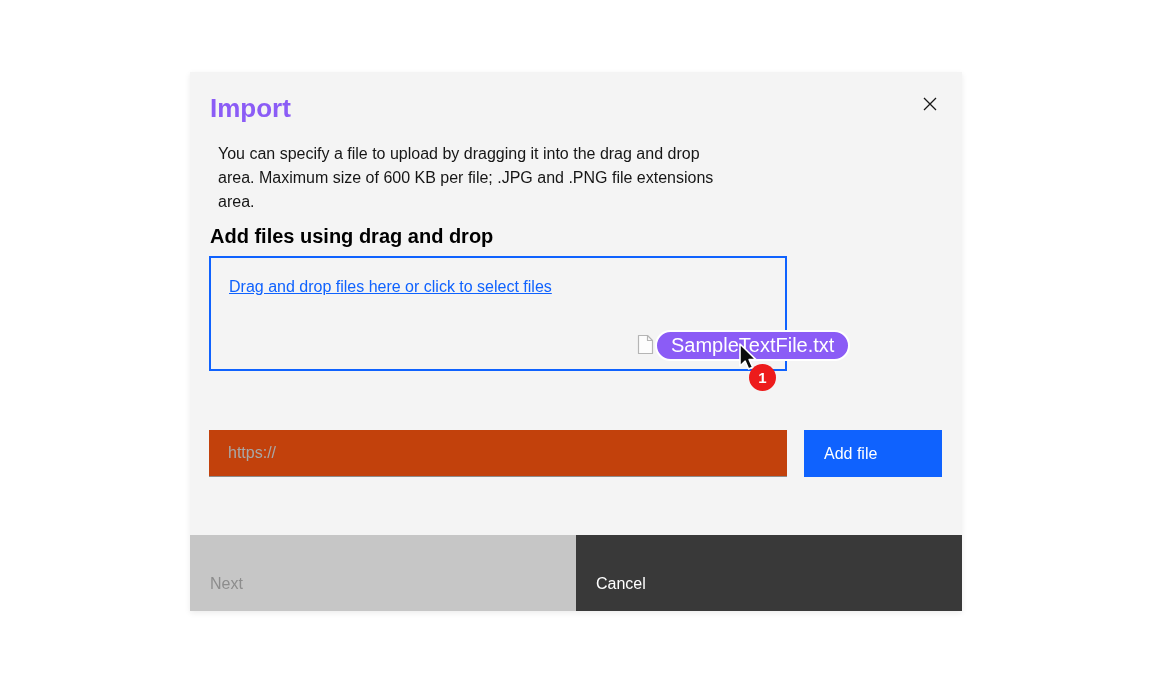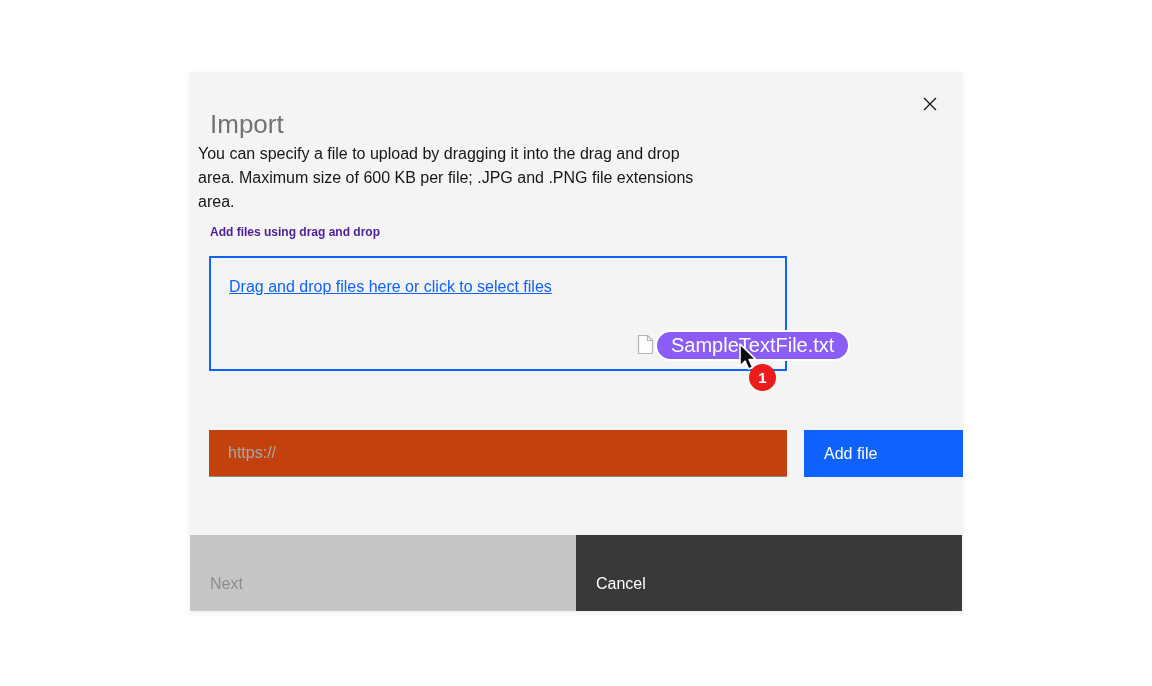--- a/index.html
+++ b/index.html
@@ -15,48 +15,47 @@
     position: absolute;
     left: 190px; top: 72px;
     width: 772px; height: 539px;
     background: #f4f4f4;
     box-shadow: 0 2px 6px rgba(0,0,0,0.08);
   }
   .modal-title {
     position: absolute;
     left: 20px; top: 20px;
     font-size: 26px;
-    font-weight: 400;
+    font-weight: 700;
     line-height: 32px;
-    color: #737373;
-    margin-top: 16px;
+    color: #8b5cf6;
   }
   .close-btn {
     position: absolute;
     right: 10px; top: 10px;
     width: 44px; height: 44px;
     display: flex; align-items: center; justify-content: center;
     background: transparent;
     border: none;
     cursor: pointer;
   }
   .description {
     position: absolute;
-    left: 8px; top: 70px;
+    left: 28px; top: 70px;
     font-size: 16px;
     line-height: 24px;
     color: #161616;
   }
   .description span { display: block; }
   .section-label {
     position: absolute;
     left: 20px;
-    font-size: 12px;
+    font-size: 20px;
     font-weight: 700;
-    color: #4c1d95;
+    color: #000000;
   }
   .label-dragdrop { top: 153px; }
   .label-url { top: 329px; }
   .dropzone {
     position: absolute;
     left: 19px; top: 184px;
     width: 578px; height: 115px;
     border: 2px solid #0f62fe;
     background: #f4f4f4;
     cursor: pointer;
@@ -115,21 +114,21 @@
     padding: 0 0 0 19px;
     font-size: 16px;
     font-family: "Liberation Sans", sans-serif;
     color: #161616;
     outline: none;
   }
   .url-input::placeholder { color: #a8a8a8; }
   .add-file-btn {
     position: absolute;
     left: 614px; top: 358px;
-    width: 159px; height: 47px;
+    width: 138px; height: 47px;
     background: #0f62fe;
     border: none;
     color: #ffffff;
     font-size: 16px;
     font-family: "Liberation Sans", sans-serif;
     text-align: left;
     padding-left: 20px;
     cursor: pointer;
   }
   .footer {

